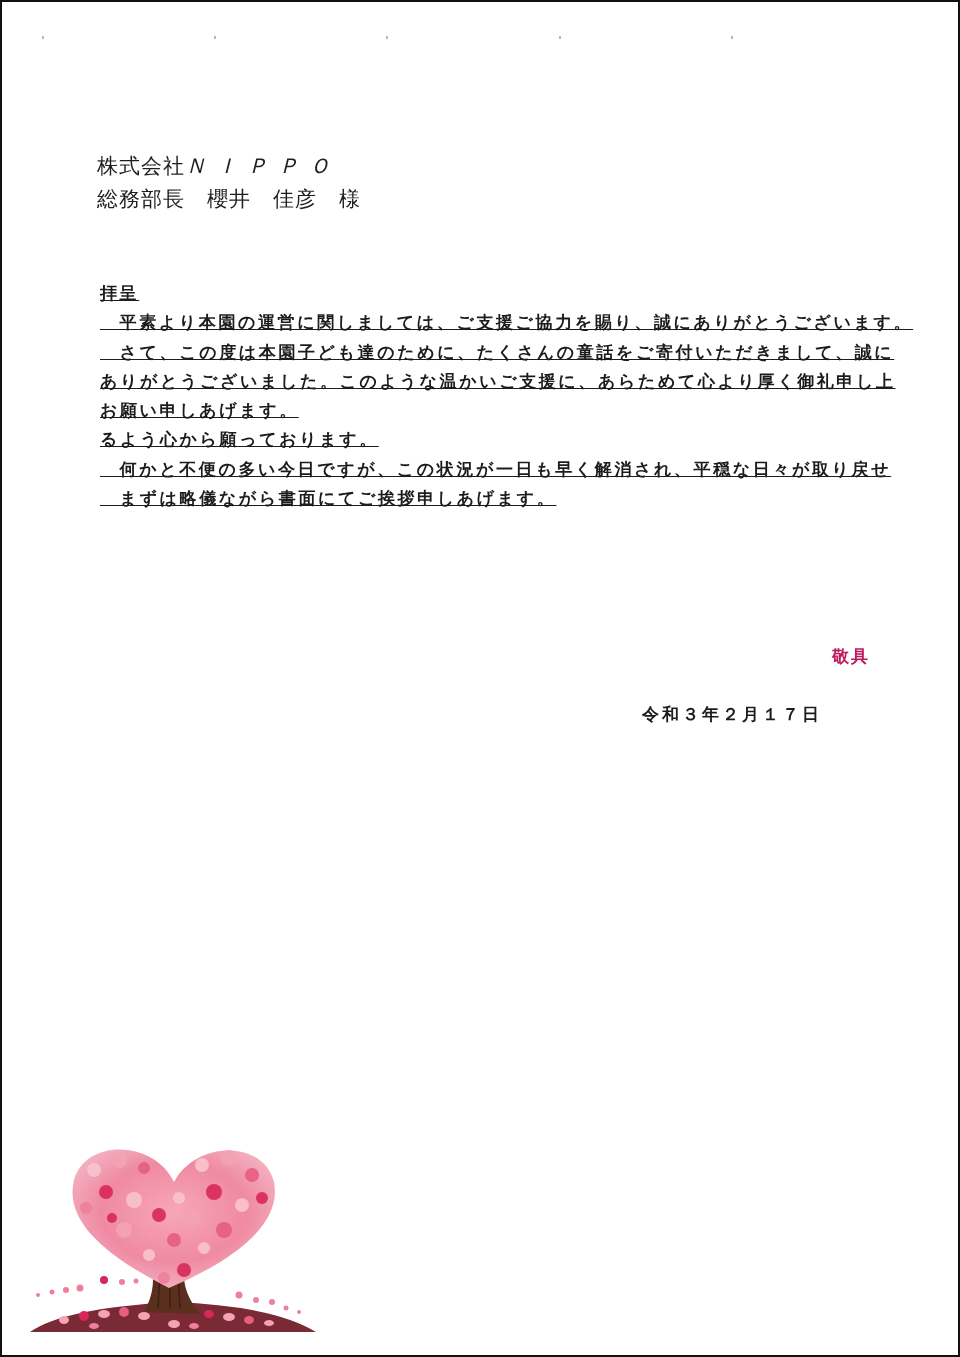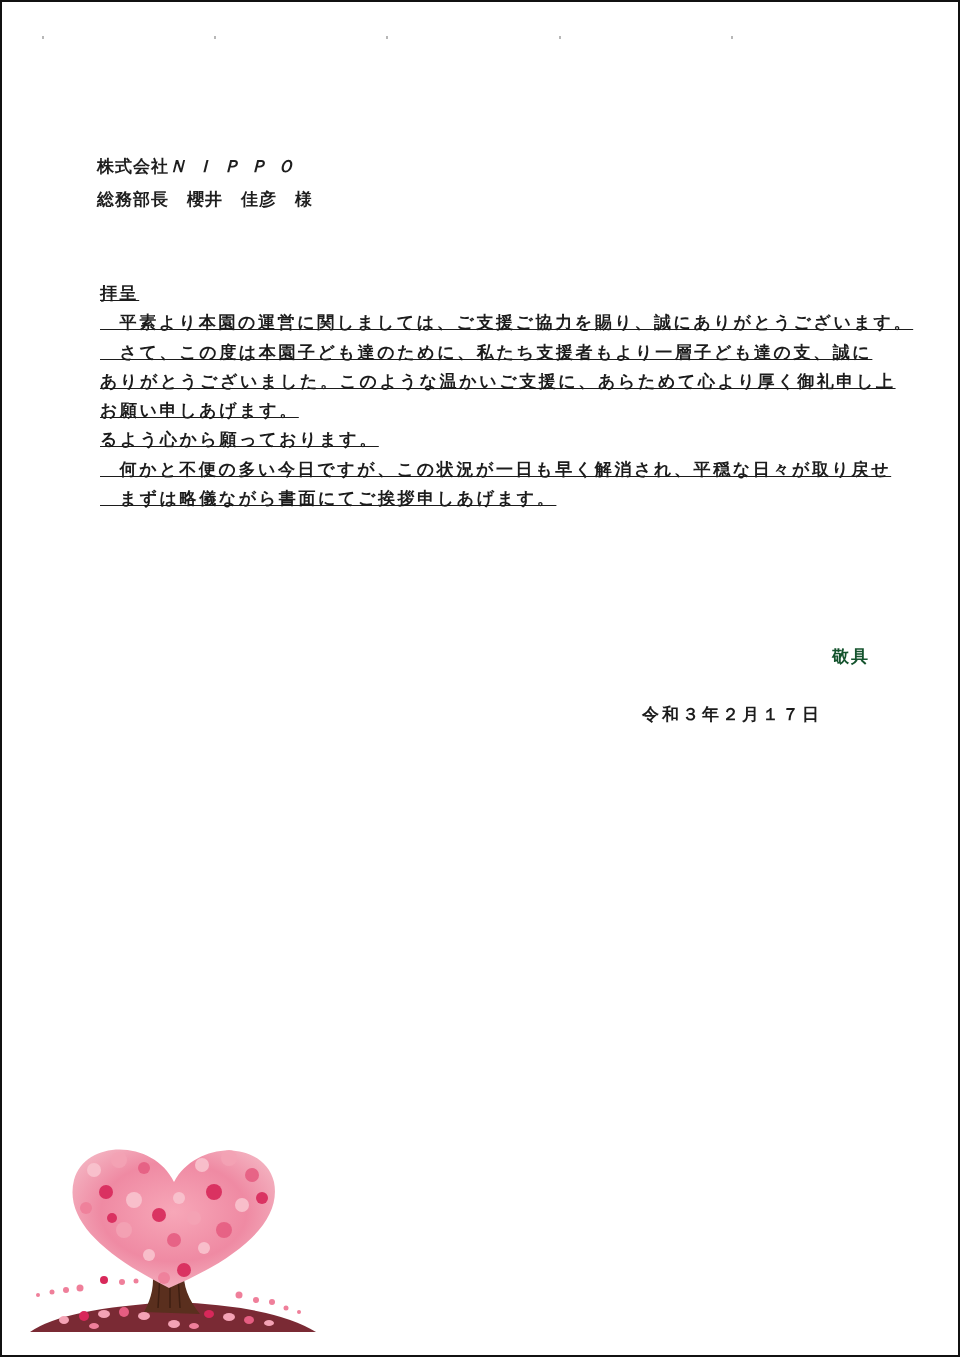--- a/index.html
+++ b/index.html
@@ -7,36 +7,36 @@
     .page {
       position: absolute; left: 0; top: 0;
       width: 956px; height: 1353px;
       border: 2px solid #111111;
       background: #ffffff;
     }
     .speck { position: absolute; width: 2px; height: 3px; background: #b8b8b8; top: 34px; }
     .addressee {
       position: absolute; left: 95px; top: 148px;
       font-family: "DejaVu Sans", sans-serif;
-      font-weight: bold; font-size: 17px; color: #1e1e1e;
+      font-weight: normal; font-size: 21px; color: #1e1e1e;
       line-height: 33px; letter-spacing: 1px;
     }
     .addressee .line { white-space: pre; display: block; }
     .company-latin { font-style: italic; letter-spacing: 10px; }
     .body-text {
       position: absolute; left: 98px; top: 277px; width: 760px;
       font-family: "DejaVu Sans", sans-serif;
       font-size: 17px; color: #1c1c1c; font-weight: bold;
       letter-spacing: 2.6px; line-height: 29.3px; text-decoration: underline;
     }
     .body-text .p { display: block; white-space: pre; }
     .closing {
       position: absolute; right: 88px; top: 643px;
       font-family: Liberation Sans, sans-serif;
-      font-weight: bold; font-size: 17px; color: #14532d; letter-spacing: 2px;
+      font-weight: bold; font-size: 17px; color: #be185d; letter-spacing: 2px;
     }
     .date {
       position: absolute; left: 640px; top: 701px;
       font-family: "DejaVu Sans", sans-serif;
       font-weight: bold; font-size: 17px; color: #1c1c1c; letter-spacing: 3px;
     }
     .tree { position: absolute; left: 22px; top: 1128px; width: 300px; height: 206px; }
   </style>
 </head>
 <body>
@@ -49,21 +49,21 @@
   <span class="speck" style="left:729px"></span>
 
   <div class="addressee">
     <span class="line"><span>株式会社</span><span class="company-latin">ＮＩＰＰＯ</span></span>
     <span class="line">総務部長　櫻井　佳彦　様</span>
   </div>
 
   <div class="body-text">
     <span class="p">拝呈</span>
     <span class="p">　平素より本園の運営に関しましては、ご支援ご協力を賜り、誠にありがとうございます。</span>
-    <span class="p">　さて、この度は本園子ども達のために、私たち支援者もより一層子ども達の支、誠に</span>
+    <span class="p">　さて、この度は本園子ども達のために、たくさんの童話をご寄付いただきまして、誠に</span>
     <span class="p">ありがとうございました。このような温かいご支援に、あらためて心より厚く御礼申し上</span>
     <span class="p">お願い申しあげます。</span>
     <span class="p">るよう心から願っております。</span>
     <span class="p">　何かと不便の多い今日ですが、この状況が一日も早く解消され、平穏な日々が取り戻せ</span>
     <span class="p">　まずは略儀ながら書面にてご挨拶申しあげます。</span>
   </div>
 
   <div class="closing">敬具</div>
   <div class="date">令和３年２月１７日</div>
 

